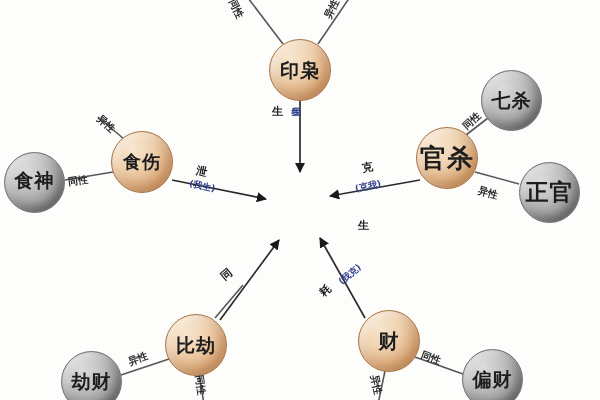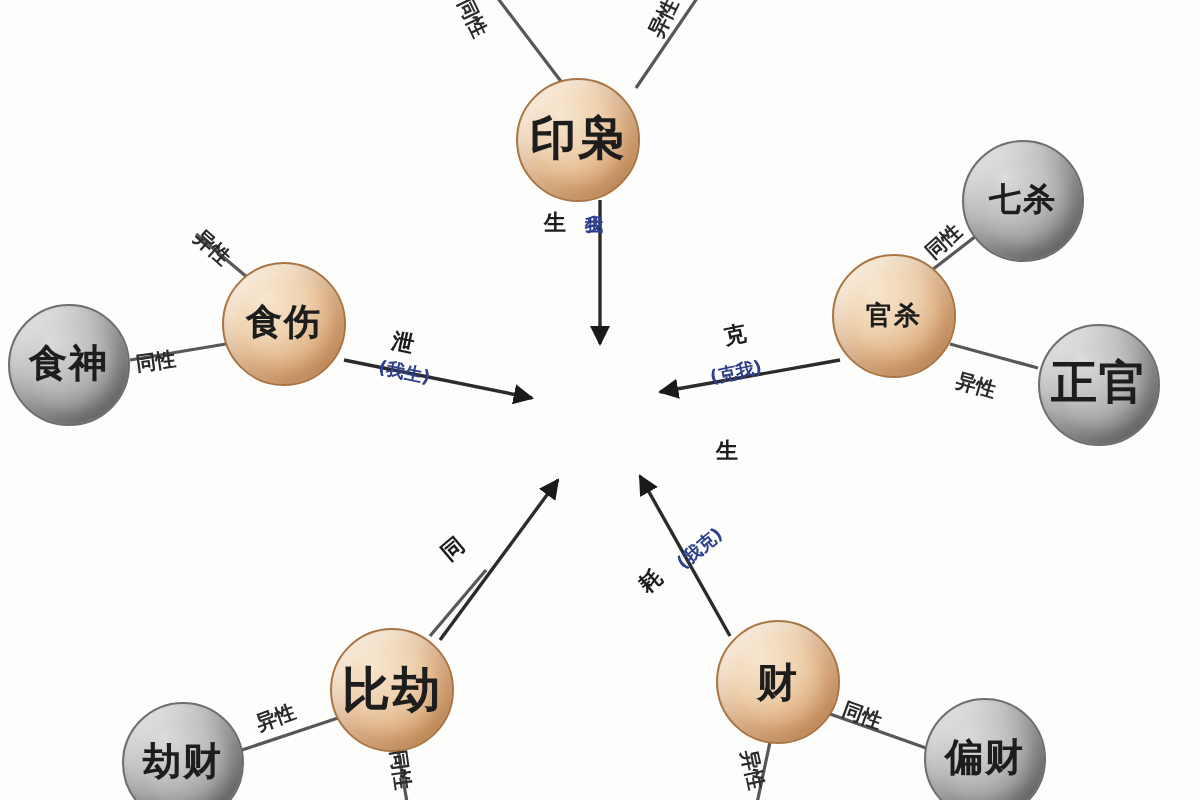--- a/index.html
+++ b/index.html
@@ -90,58 +90,58 @@
     <g stroke="#2b2b2b" stroke-width="1.7" fill="none" marker-end="url(#arrow)">
       <line x1="300" y1="100" x2="300" y2="172"></line>
       <line x1="420" y1="180" x2="330" y2="196"></line>
       <line x1="365" y1="318" x2="320" y2="238"></line>
       <line x1="220" y1="320" x2="279" y2="240"></line>
       <line x1="172" y1="180" x2="266" y2="199"></line>
     </g>
   </svg>
 
 
-  <div class="node tan" style="left:258px;top:39px;width:62px;height:62px;font-size:23px;">
+  <div class="node tan" style="left:269px;top:39px;width:62px;height:62px;font-size:19px;">
     <span>印枭</span>
   </div>
 
-  <div class="node tan" style="left:416px;top:127px;width:62px;height:62px;font-size:13px;">
+  <div class="node tan" style="left:416px;top:127px;width:62px;height:62px;font-size:26px;">
     <span>官杀</span>
   </div>
 
-  <div class="node gray" style="left:481px;top:70px;width:61px;height:61px;font-size:16px;font-family:Liberation Mono, monospace;">
+  <div class="node gray" style="left:481px;top:70px;width:61px;height:61px;font-size:19px;">
     <span>七杀</span>
   </div>
 
   <div class="node gray" style="left:519px;top:162px;width:61px;height:61px;font-size:23px;">
     <span>正官</span>
   </div>
 
   <div class="node tan" style="left:358px;top:310px;width:62px;height:62px;font-size:20px;">
     <span>财</span>
   </div>
 
   <div class="node gray" style="left:462px;top:349px;width:61px;height:61px;font-size:19px;">
     <span>偏财</span>
   </div>
 
-  <div class="node tan" style="left:165px;top:314px;width:62px;height:62px;font-size:24px;">
+  <div class="node tan" style="left:165px;top:314px;width:62px;height:62px;font-size:19px;">
     <span>比劫</span>
   </div>
 
   <div class="node gray" style="left:61px;top:351px;width:61px;height:61px;font-size:19px;">
     <span>劫财</span>
   </div>
 
   <div class="node tan" style="left:111px;top:131px;width:62px;height:62px;font-size:18px;text-align:center;">
     <span>食伤</span>
   </div>
 
 
-  <div class="node gray" style="left:4px;top:152px;width:61px;height:61px;font-size:19px;">
+  <div class="node gray" style="left:4px;top:152px;width:61px;height:61px;font-size:19px;font-family:Liberation Mono, monospace;">
     <span>食神</span>
   </div>
 
   <div class="edge-label rel" style="left:272px;top:104px;">生</div>
   <div class="edge-label blue" style="left:289px;top:100px;writing-mode:vertical-rl;">生我</div>
 
   <div class="edge-label rel" style="left:362px;top:160px;transform:rotate(-12deg);">克</div>
   <div class="edge-label blue" style="left:355px;top:180px;transform:rotate(-12deg);">(克我)</div>
 
   <div class="edge-label rel" style="left:320px;top:283px;transform:rotate(-40deg);">耗</div>

